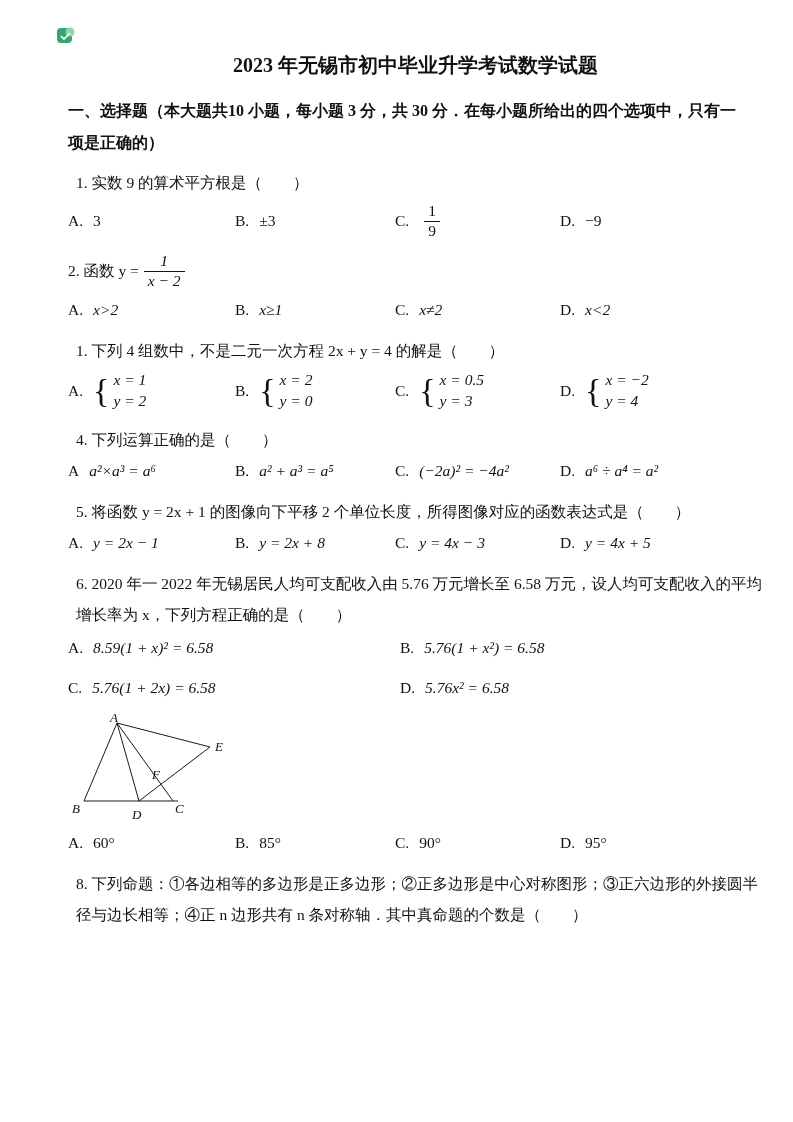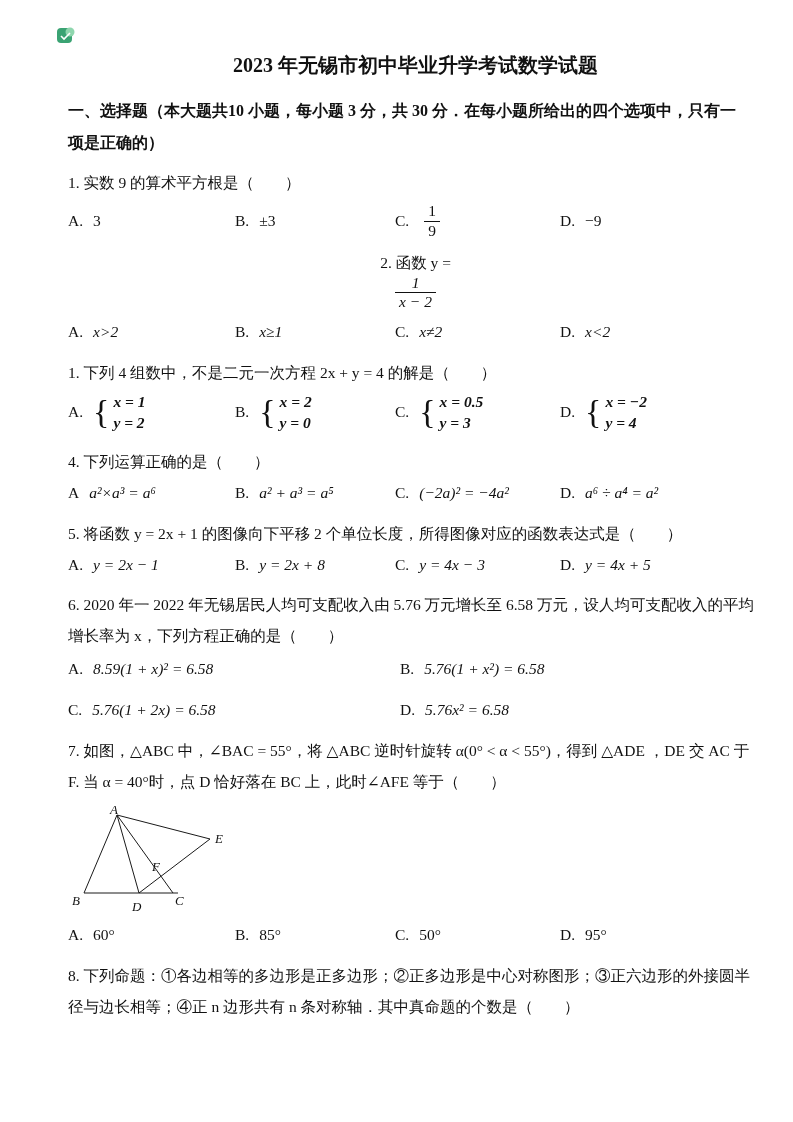--- a/index.html
+++ b/index.html
@@ -24,22 +24,22 @@
     text-align: center;
     margin: 28px 0 16px 0;
   }
   .section-heading {
     font-weight: bold;
     font-size: 16px;
     line-height: 2.0;
     margin: 0 12px 8px 0;
   }
   .q { margin: 0 0 12px 0; }
-  .stem { line-height: 2.0; margin: 0 0 4px 0; }
-  .stem-flex { display: flex; align-items: center; flex-wrap: wrap; margin: 6px 0 8px 0; line-height: 1.4; flex-direction: column; }
+  .stem { line-height: 2.0; margin: 0 0 4px 8px; }
+  .stem-flex { display: flex; align-items: center; flex-wrap: wrap; margin: 6px 0 8px 0; line-height: 1.4; }
   .opts4 {
     display: grid;
     grid-template-columns: 167px 160px 165px 1fr;
     align-items: center;
     margin: 2px 0 10px 0;
     line-height: 1.6;
   }
   .opts2 {
     display: grid;
     grid-template-columns: 332px 1fr;
@@ -63,21 +63,21 @@
   .frac .num { padding: 0 4px; }
   .frac .den { padding: 0 4px; border-top: 1px solid #111; }
   .sys { display: inline-flex; align-items: center; }
   .brace {
     font-size: 34px;
     font-weight: 400;
     line-height: 0.9;
     margin-right: 4px;
     font-family: "Liberation Serif", serif;
   }
-  .eqs { display: inline-flex; flex-direction: column; font-weight: bold; }
+  .eqs { display: inline-flex; flex-direction: column; }
   .eq { line-height: 1.35; }
   .figure-wrap { margin: 8px 0 6px 4px; }
   .figure-wrap svg { display: block; }
   .figure-wrap text {
     font-family: "Liberation Serif", "DejaVu Serif", serif;
     font-style: italic;
     font-size: 13px;
     fill: #111;
   }
   .figure-wrap line { stroke: #1a1a1a; stroke-width: 1; }
@@ -258,21 +258,20 @@
         <span class="opt-val math">5.76(1 + 2x) = 6.58</span>
       </div>
       <div class="opt">
         <span class="opt-label">D.</span>
         <span class="opt-val math">5.76x² = 6.58</span>
       </div>
     </div>
   </section>
 
   <section class="q">
-    <p class="stem">7. 如图，△ABC 中，∠BAC = 55°，将 △ABC 逆时针旋转 α(0° &lt; α &lt; 55°)，得到 △ADE ，DE 交 AC 于 F. 当 α = 40°时，点 D 恰好落在 BC 上，此时∠AFE 等于（　　）</p>
     <div class="figure-wrap">
       <svg width="170" height="112" viewBox="0 0 170 112">
         <g>
           <line x1="45" y1="10" x2="12" y2="88"></line>
           <line x1="12" y1="88" x2="106" y2="88"></line>
           <line x1="45" y1="10" x2="101" y2="88"></line>
           <line x1="45" y1="10" x2="67" y2="88"></line>
           <line x1="45" y1="10" x2="138" y2="34"></line>
           <line x1="67" y1="88" x2="138" y2="34"></line>
         </g>
@@ -288,21 +287,21 @@
       <div class="opt">
         <span class="opt-label">A.</span>
         <span class="opt-val">60°</span>
       </div>
       <div class="opt">
         <span class="opt-label">B.</span>
         <span class="opt-val">85°</span>
       </div>
       <div class="opt">
         <span class="opt-label">C.</span>
-        <span class="opt-val">50°</span>
+        <span class="opt-val">90°</span>
       </div>
       <div class="opt">
         <span class="opt-label">D.</span>
         <span class="opt-val">95°</span>
       </div>
     </div>
   </section>
 
   <section class="q">
     <p class="stem">8. 下列命题：①各边相等的多边形是正多边形；②正多边形是中心对称图形；③正六边形的外接圆半径与边长相等；④正 n 边形共有 n 条对称轴．其中真命题的个数是（　　）</p>

